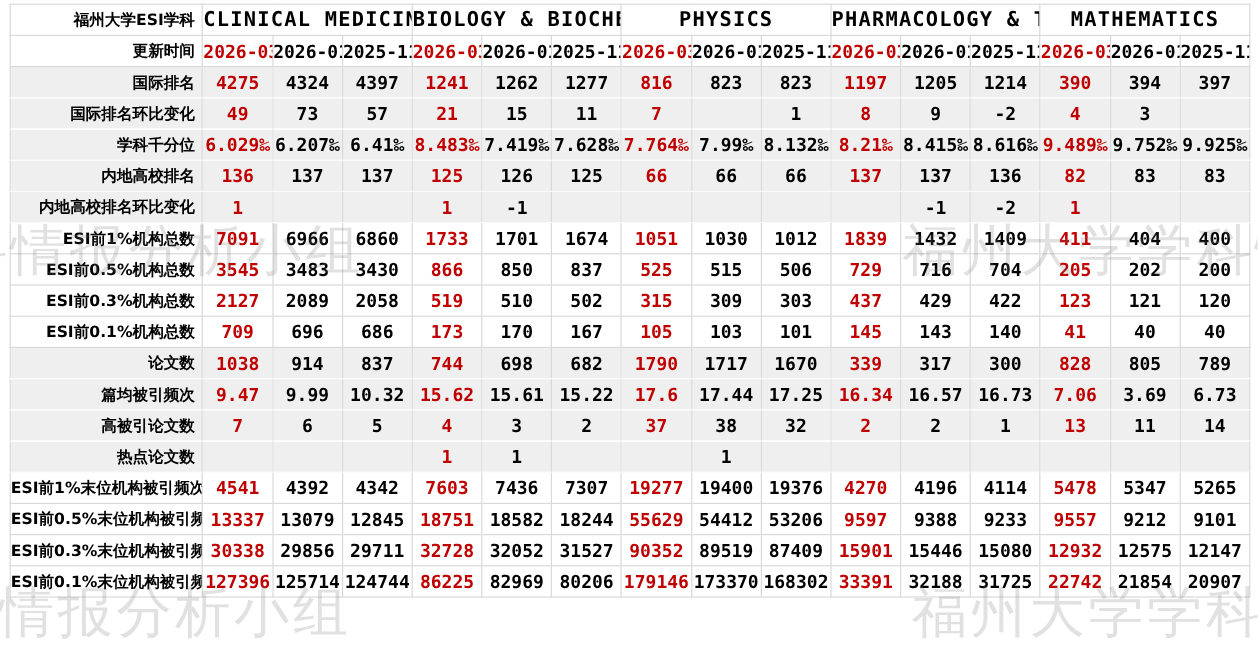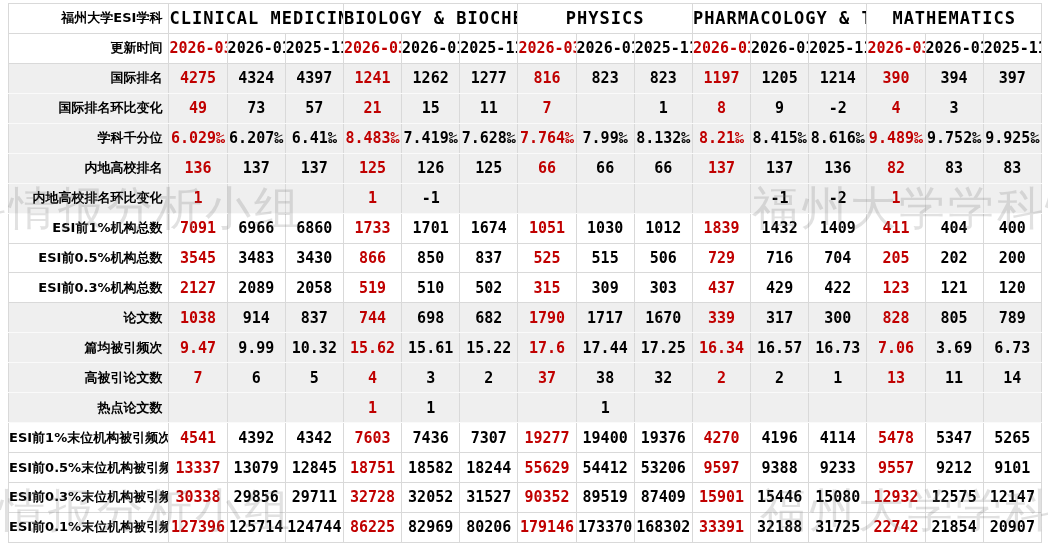--- a/index.html
+++ b/index.html
@@ -1,20 +1,20 @@
 <!DOCTYPE html>
 <html><head>
 <meta charset="utf-8">
 <style>
   html,body{margin:0;padding:0;background:#ffffff;}
   body{width:1048px;height:546px;position:relative;overflow:hidden;
        font-family:"DejaVu Sans",sans-serif;}
 
   #tablewrap{position:absolute;left:8px;top:3px;width:1034px;height:540px;}
-  table.esi{border-collapse:collapse;table-layout:fixed;width:1034px;height:540px;
+  table.esi{border-collapse:collapse;table-layout:fixed;width:1034px;height:480px;
             border:1px solid #d9d9d9;}
   td{border:1px solid #d9d9d9;padding:0;height:25px;text-align:center;
      font-family:"DejaVu Sans Mono",monospace;font-weight:bold;font-size:15px;
      color:#000;white-space:nowrap;overflow:hidden;}
   td.label{font-family:"DejaVu Sans",sans-serif;font-size:13px;text-align:right;
            padding-right:6px;letter-spacing:0px;}
   td.disc{font-size:17px;letter-spacing:1px;}
   tr.band td{background:#efefef;border-top-color:#fafafa;border-bottom-color:#fafafa;}
   .red{color:#c00000;}
   col.c-label{width:160px;}
@@ -212,20 +212,38 @@
           <td class="red">315</td>
           <td>309</td>
           <td>303</td>
           <td class="red">437</td>
           <td>429</td>
           <td>422</td>
           <td class="red">123</td>
           <td>121</td>
           <td>120</td>
         </tr>
+        <tr>
+          <td class="label">ESI前0.1%机构总数</td>
+          <td class="red">709</td>
+          <td>696</td>
+          <td>686</td>
+          <td class="red">173</td>
+          <td>170</td>
+          <td>167</td>
+          <td class="red">105</td>
+          <td>103</td>
+          <td>101</td>
+          <td class="red">145</td>
+          <td>143</td>
+          <td>140</td>
+          <td class="red">41</td>
+          <td>40</td>
+          <td>40</td>
+        </tr>
         <tr class="band">
           <td class="label">论文数</td>
           <td class="red">1038</td>
           <td>914</td>
           <td>837</td>
           <td class="red">744</td>
           <td>698</td>
           <td>682</td>
           <td class="red">1790</td>
           <td>1717</td>

